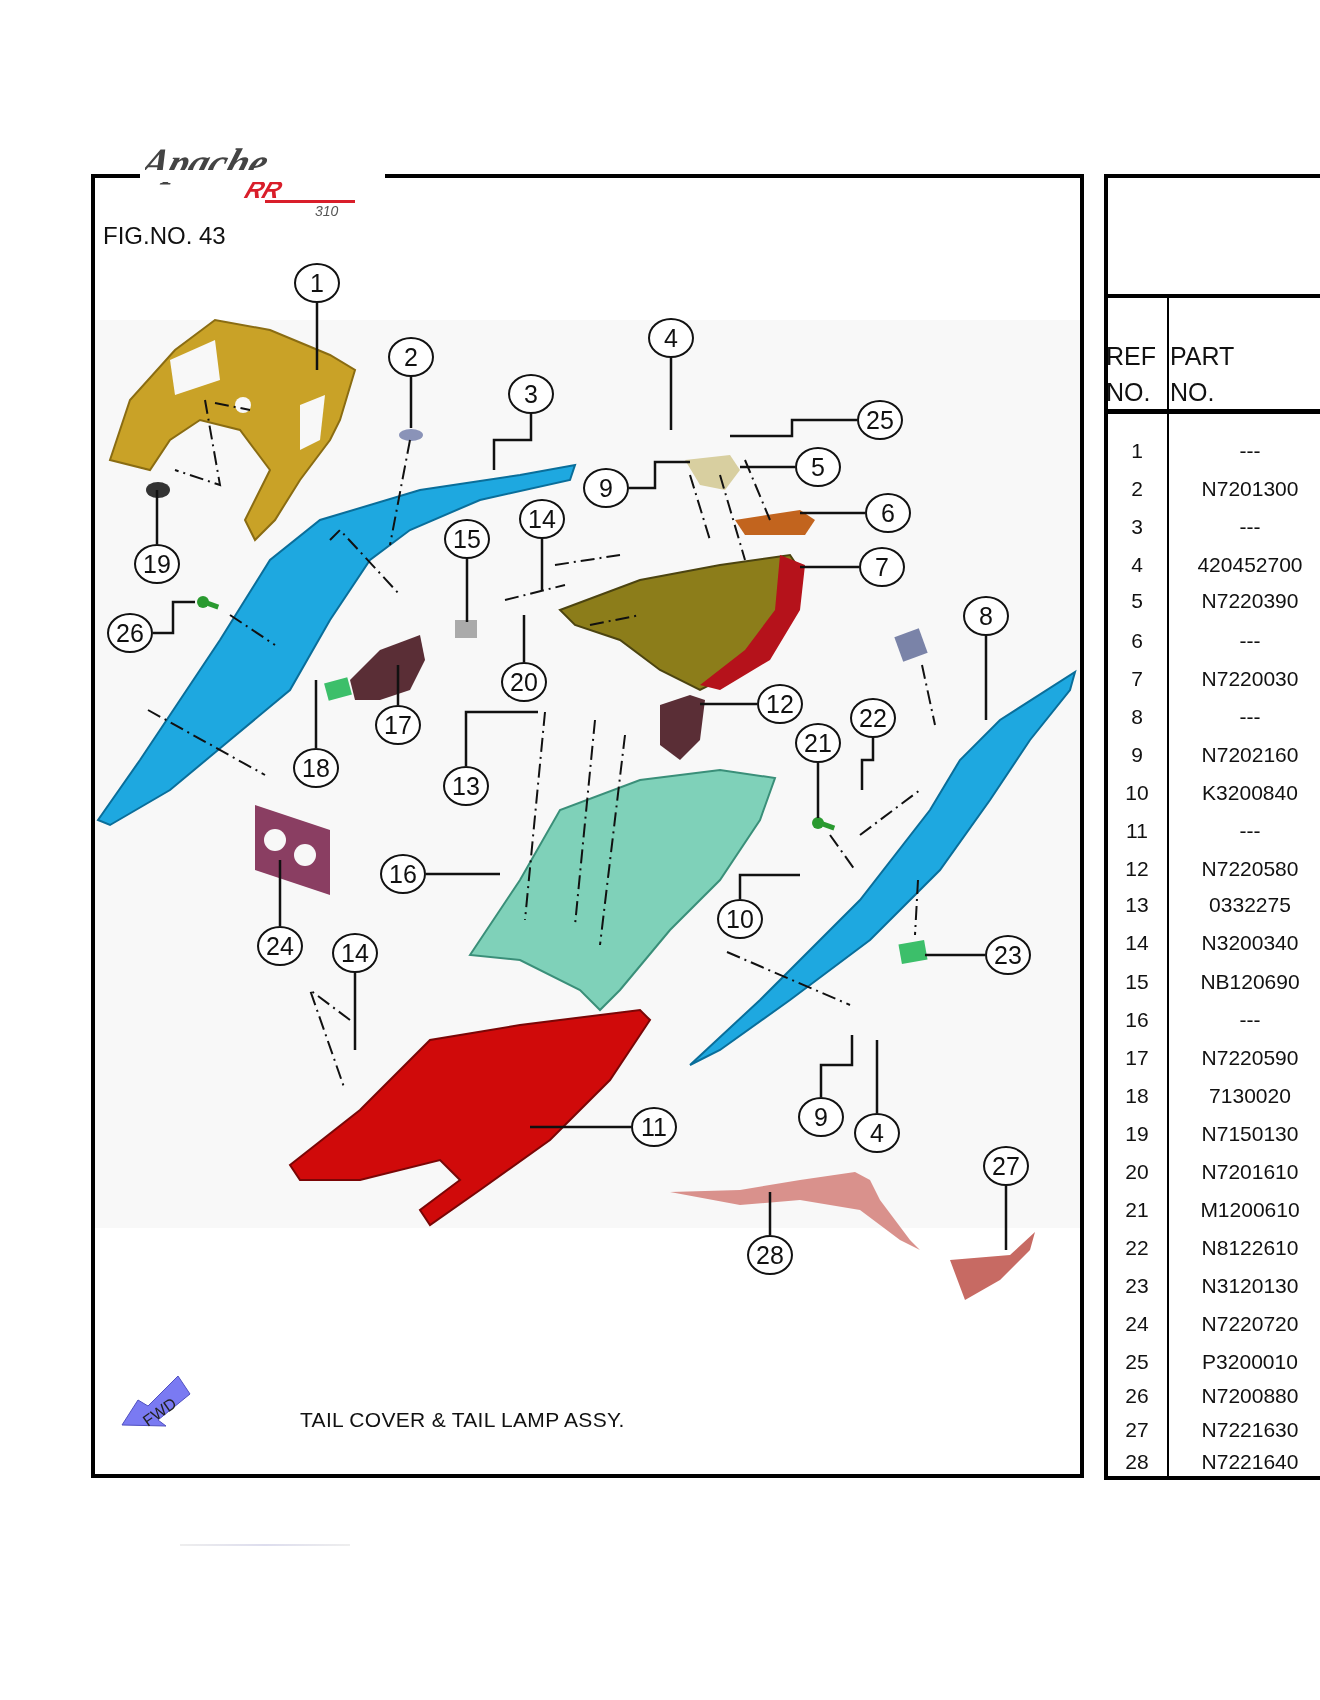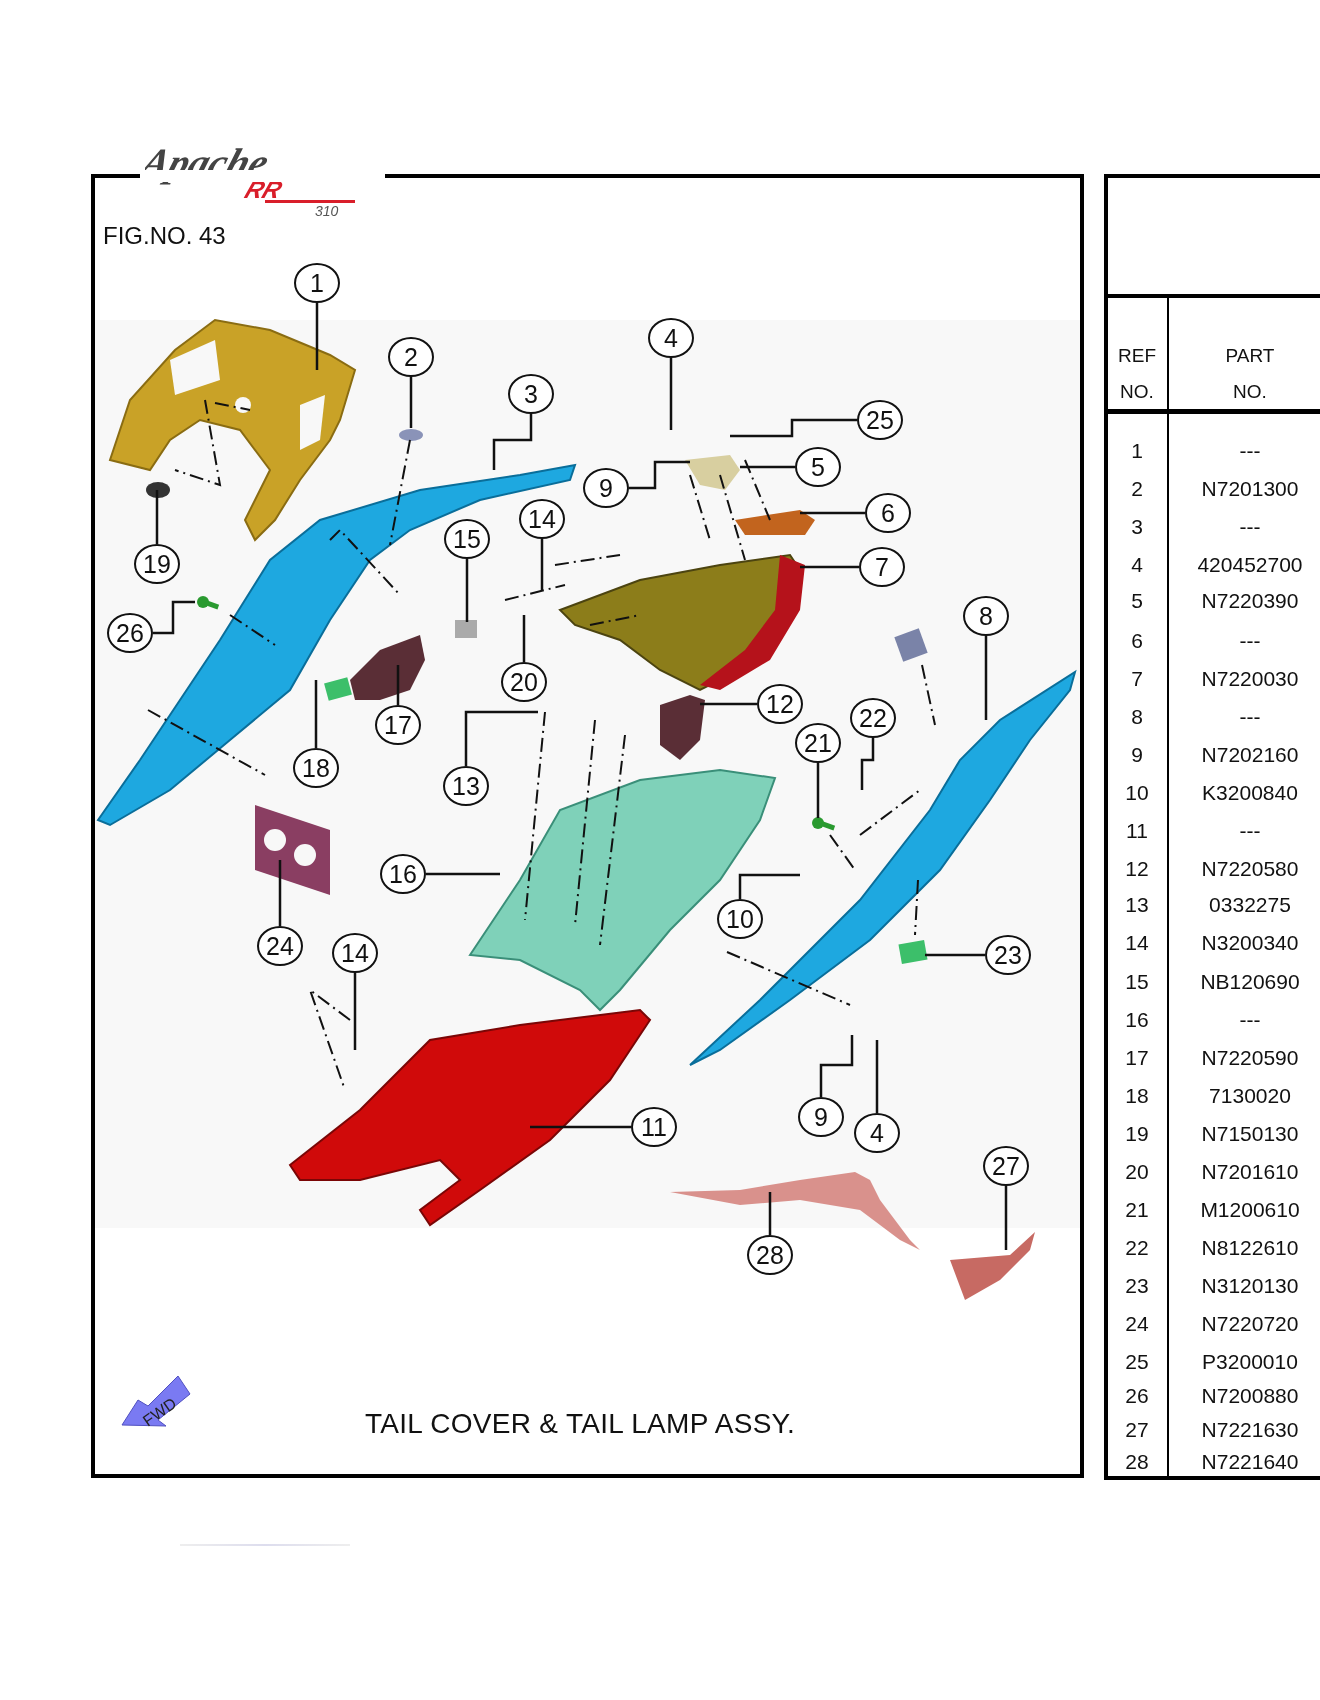--- a/index.html
+++ b/index.html
@@ -8,28 +8,28 @@
   .frame { position:absolute; left:91px; top:174px; width:993px; height:1304px;
            border:4px solid #000; box-sizing:border-box; }
   .logo-gap { position:absolute; left:140px; top:150px; width:245px; height:70px; background:#fff; }
   .logo { position:absolute; left:145px; top:138px; width:240px; height:82px; }
   .fig-no { position:absolute; left:103px; top:222px; font-size:24px; }
   .diagram-bg { position:absolute; left:95px; top:320px; width:985px; height:908px; background:#f8f8f8; }
   .diagram-svg { position:absolute; left:0; top:0; width:1320px; height:1700px; }
   .callout { position:absolute; width:46px; height:40px; margin-left:-23px; margin-top:-20px;
              border:2px solid #111; border-radius:50%; box-sizing:border-box; background:#fff;
              font-size:25px; line-height:36px; text-align:center; color:#111; }
-  .title { position:absolute; left:300px; top:1408px; width:560px; text-align:center; font-size:28px; letter-spacing:0.3px; }
+  .title { position:absolute; left:300px; top:1408px; width:560px; font-size:21px; letter-spacing:0.3px; }
   .fwd { position:absolute; left:118px; top:1370px; width:80px; height:70px; }
   .table { position:absolute; left:1104px; top:174px; width:230px; height:1306px;
            border-left:4px solid #000; border-top:4px solid #000; border-bottom:4px solid #000; box-sizing:border-box; }
   .t-hline1 { position:absolute; left:1104px; top:294px; width:230px; height:4px; background:#000; }
   .t-hline2 { position:absolute; left:1104px; top:409px; width:230px; height:5px; background:#000; }
   .t-vline { position:absolute; left:1167px; top:298px; width:2px; height:1180px; background:#000; }
-  .hdr { position:absolute; font-size:19px; text-align:center; line-height:36px; }
+  .hdr { position:absolute; font-size:25px; line-height:36px; }
   .hdr-ref { left:1106px; top:338px; width:62px; }
   .hdr-part { left:1170px; top:338px; width:160px; }
   .row-ref { position:absolute; left:1108px; width:58px; text-align:center; font-size:21px; }
   .row-part { position:absolute; left:1170px; width:160px; text-align:center; font-size:21px; }
   .stray { position:absolute; left:180px; top:1544px; width:170px; height:2px; background:linear-gradient(90deg,#eee,#dde,#eee); }
 </style>
 </head>
 <body>
 
 <div class="logo-gap"></div>

